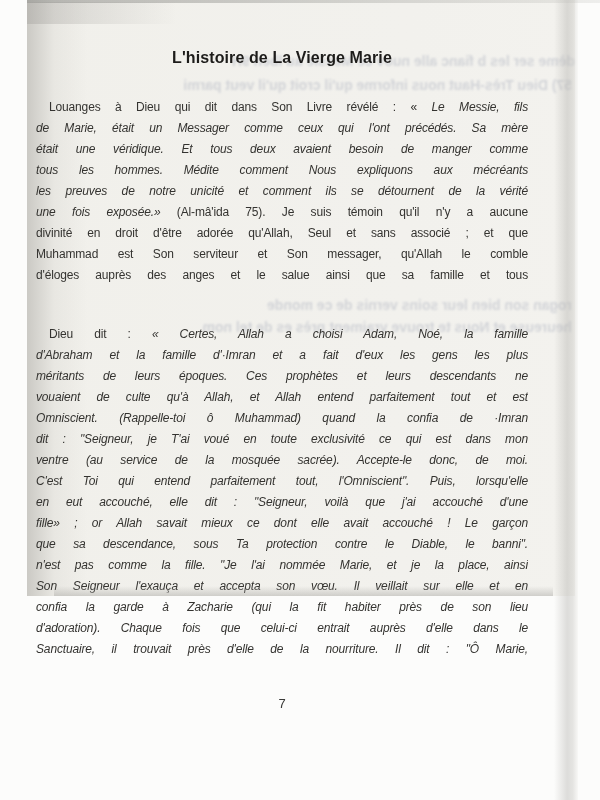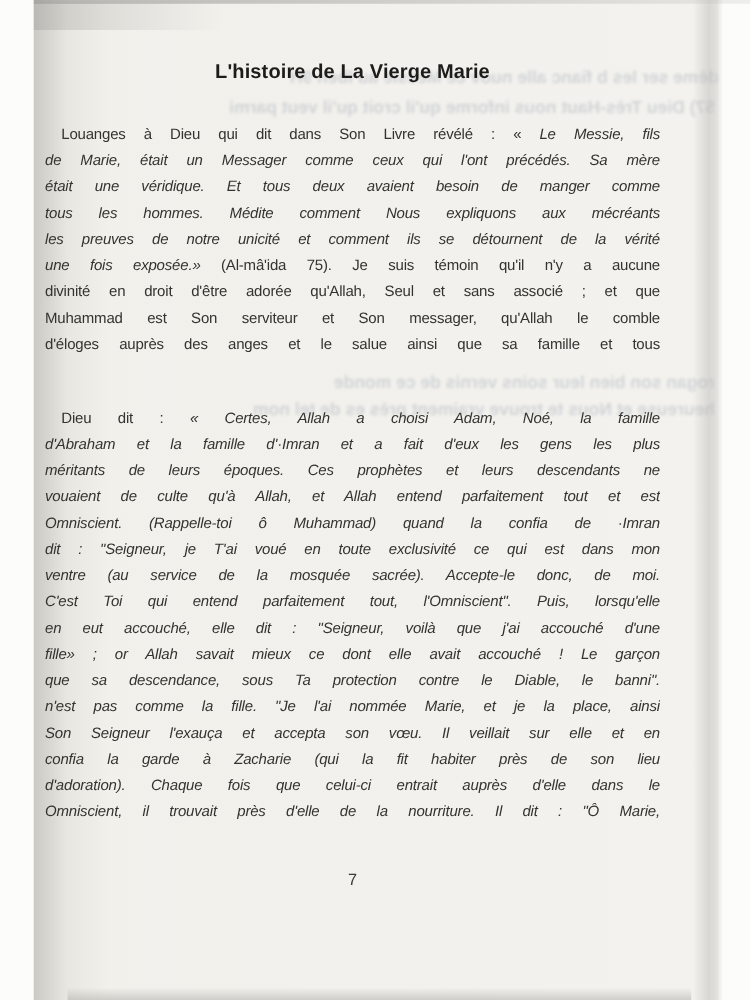--- a/index.html
+++ b/index.html
@@ -10,21 +10,21 @@
   *{margin:0;padding:0;box-sizing:border-box;}
   html,body{width:600px;height:800px;overflow:hidden;}
   body{
     background:#fcfcfb;
     font-family:"Liberation Sans", sans-serif;
     position:relative;
   }
   .scan{position:absolute;inset:0;}
   
   .paper{
-    position:absolute;left:27px;top:0;width:548px;height:800px;
+    position:absolute;left:27px;top:0;width:548px;height:596px;
     background:linear-gradient(to right, var(--paper) 0%, #f2f1ed 70%, #f3f2ee 100%);
   }
   
   .top-edge{
     position:absolute;top:0;left:27px;right:0;height:3px;
     background:linear-gradient(to right, rgba(145,145,141,.6), rgba(195,195,190,.25));
   }
   .top-corner{
     position:absolute;top:2px;left:27px;width:150px;height:22px;
     background:linear-gradient(to right, rgba(160,158,154,.38), rgba(160,158,154,0));
@@ -113,21 +113,21 @@
           <div class="line"><span class="it">dit : "Seigneur, je T'ai voué en toute exclusivité ce qui est dans mon</span></div>
           <div class="line"><span class="it">ventre (au service de la mosquée sacrée). Accepte-le donc, de moi.</span></div>
           <div class="line"><span class="it">C'est Toi qui entend parfaitement tout, l'Omniscient". Puis, lorsqu'elle</span></div>
           <div class="line"><span class="it">en eut accouché, elle dit : "Seigneur, voilà que j'ai accouché d'une</span></div>
           <div class="line"><span class="it">fille» ; or Allah savait mieux ce dont elle avait accouché ! Le garçon</span></div>
           <div class="line"><span class="it">que sa descendance, sous Ta protection contre le Diable, le banni".</span></div>
           <div class="line"><span class="it">n'est pas comme la fille. "Je l'ai nommée Marie, et je la place, ainsi</span></div>
           <div class="line"><span class="it">Son Seigneur l'exauça et accepta son vœu. Il veillait sur elle et en</span></div>
           <div class="line"><span class="it">confia la garde à Zacharie (qui la fit habiter près de son lieu</span></div>
           <div class="line"><span class="it">d'adoration). Chaque fois que celui-ci entrait auprès d'elle dans le</span></div>
-          <div class="line"><span class="it">Omniscient, il trouvait près d'elle de la nourriture. Il dit : "Ô Marie,</span></div>
+          <div class="line"><span class="it">Sanctuaire, il trouvait près d'elle de la nourriture. Il dit : "Ô Marie,</span></div>
         </div>
       </div>
     <div class="page-number">7</div>
     <div class="bottom-edge"></div>
   </div>
   <div class="right-edge"></div>
   <div class="top-edge"></div>
   <div class="top-corner"></div>
 </div>
 

